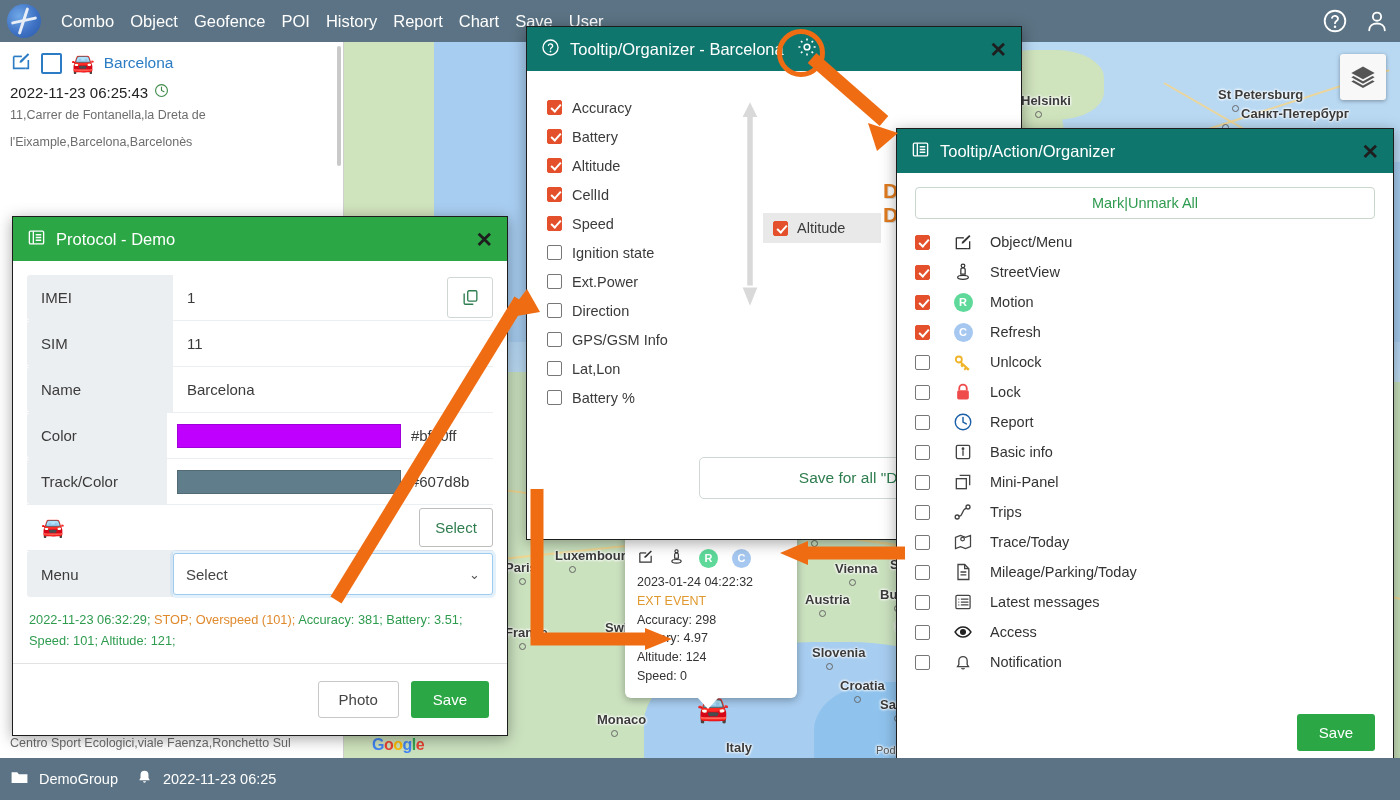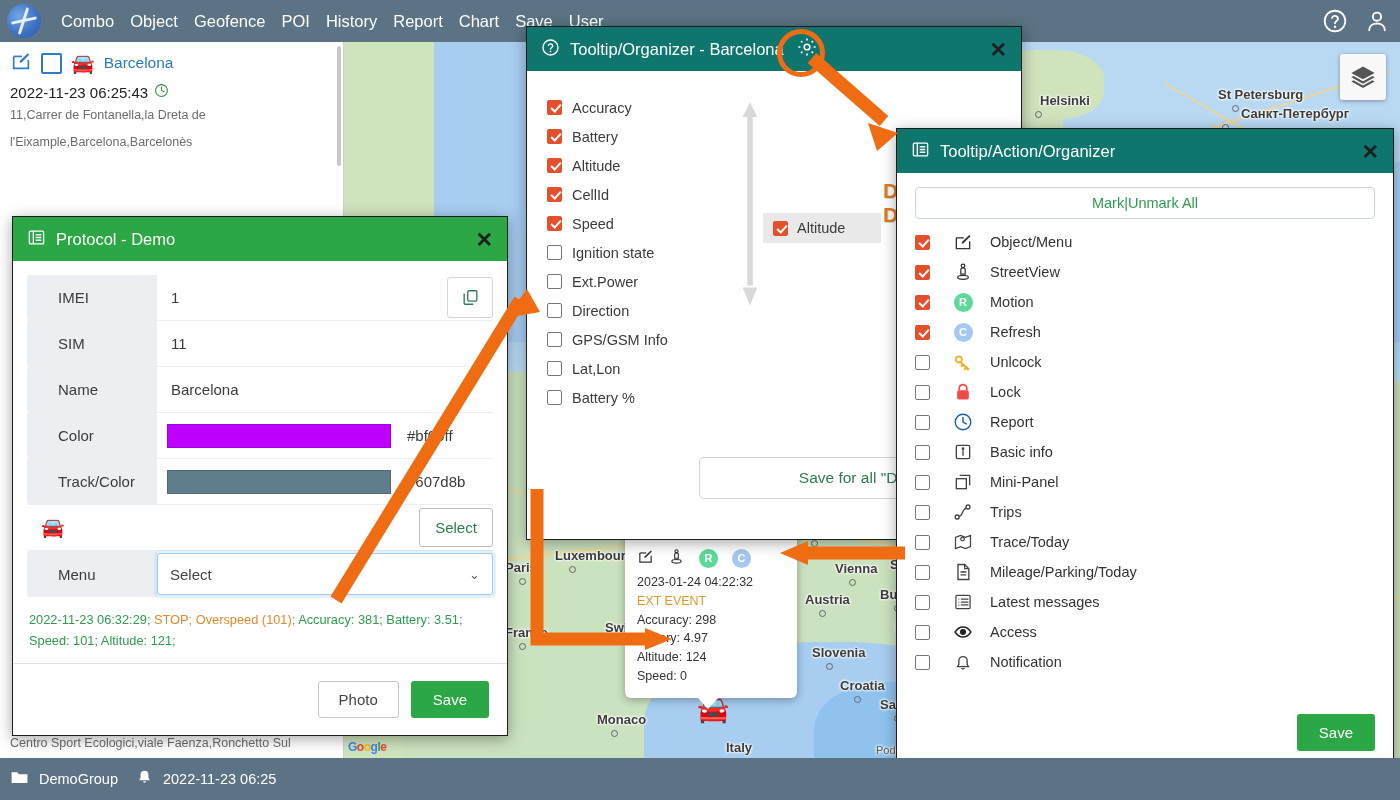--- a/index.html
+++ b/index.html
@@ -63,21 +63,21 @@
   .map-sea { position: absolute; background: #a7cdf0; }
   .map-land { position: absolute; background: #cfe3bd; }
 
   .layers-btn {
     position: absolute; right: 14px; top: 54px; width: 46px; height: 46px;
     background: #f8f8f8; border-radius: 3px; box-shadow: 0 1px 4px rgba(0,0,0,.35);
     display: flex; align-items: center; justify-content: center; cursor: pointer; z-index: 4;
   }
 
   .gmap-logo {
-    position: absolute; left: 4px; bottom: 4px; font-size: 12px; font-weight: bold;
+    position: absolute; left: 28px; bottom: 4px; font-size: 16px; font-weight: bold;
     letter-spacing: -0.5px; z-index: 3;
   }
   .gmap-logo span:nth-child(1){color:#4285F4}.gmap-logo span:nth-child(2){color:#EA4335}
   .gmap-logo span:nth-child(3){color:#FBBC05}.gmap-logo span:nth-child(4){color:#4285F4}
   .gmap-logo span:nth-child(5){color:#34A853}.gmap-logo span:nth-child(6){color:#EA4335}
 
   
   .objpanel {
     position: absolute; left: 0; top: 42px; width: 344px; bottom: 42px;
     background: #ffffff; z-index: 12; border-right: 1px solid #cfcfcf;
@@ -124,21 +124,21 @@
   }
   .dlg-title { font-size: 16.5px; margin-left: 10px; white-space: nowrap; }
   .dlg-x { margin-left: auto; font-size: 21px; line-height: 1; cursor: pointer; color: #1e1e1e; font-weight: bold; }
   .dlg-body { padding: 14px; }
 
   
   #protocol { left: 12px; top: 216px; width: 496px; height: 520px; z-index: 20; }
   #protocol .dlg-head { background: #2ba745; }
   .form-row { display: flex; align-items: stretch; height: 46px; margin-bottom: 0; border-bottom: 1px solid #eceff1; }
   .form-lbl {
-    width: 130px; background: #eceff1; display: flex; align-items: center; padding-left: 31px;
+    width: 146px; background: #eceff1; display: flex; align-items: center; padding-left: 14px;
     font-size: 15px; color: #3b3b3b; border-radius: 3px 0 0 3px;
   }
   .form-val { flex: 1; display: flex; align-items: center; padding-left: 14px; font-size: 15px; color: #3b3b3b; }
   .copy-btn {
     width: 46px; border: 1px solid #cfd8d3; border-radius: 3px; display: flex; align-items: center;
     justify-content: center; color: #2e7d4f; cursor: pointer; margin: 2px 0;
   }
   .swatch { height: 24px; width: 224px; border: 1px solid rgba(0,0,0,.15); }
   .hexval { width: 96px; display: flex; align-items: center; font-size: 15px; color: #3b3b3b; padding-left: 10px; }
   .select-btn {
@@ -271,21 +271,21 @@
     <div class="map-road" style="left:560px;top:600px;width:380px;transform:rotate(-14deg)"></div>
     <div class="map-road" style="left:760px;top:120px;width:300px;transform:rotate(-18deg)"></div>
     <div class="map-road" style="left:820px;top:40px;width:240px;transform:rotate(30deg)"></div>
 
     <div class="gmap-logo">
       <span>G</span><span>o</span><span>o</span><span>g</span><span>l</span><span>e</span>
     </div>
   </div>
 
   <div id="map-labels">
-      <div class="map-label" style="left: 996px; top: 93px; padding-left: 44px;">Helsinki</div>
+      <div class="map-label" style="left: 1021px; top: 93px;">Helsinki</div>
       <div class="map-dot" style="left: 1035px; top: 111px;"></div>
       <div class="map-label" style="left: 1218px; top: 87px;">St Petersburg</div>
       <div class="map-dot" style="left: 1232px; top: 105px;"></div>
       <div class="map-label" style="left: 1208px; top: 106px; padding-left: 33px;">Санкт-Петербург</div>
       <div class="map-dot" style="left: 1222px; top: 124px;"></div>
       <div class="map-label" style="left: 555px; top: 548px;">Luxembourg</div>
       <div class="map-dot" style="left: 569px; top: 566px;"></div>
       <div class="map-label" style="left: 505px; top: 560px;">Paris</div>
       <div class="map-dot" style="left: 519px; top: 578px;"></div>
       <div class="map-label" style="left: 797px; top: 522px;">Czechia</div>

